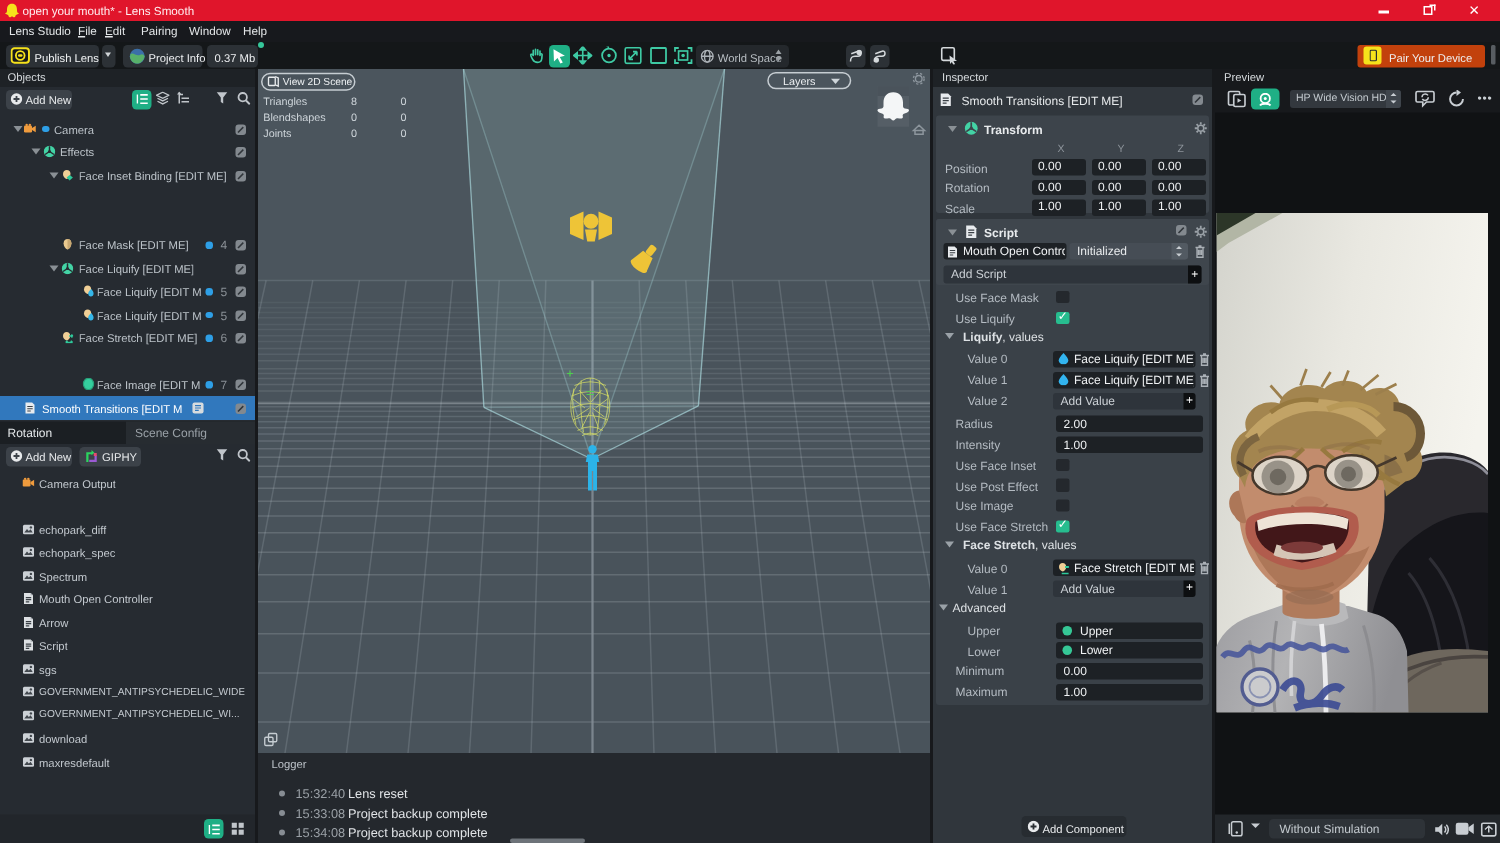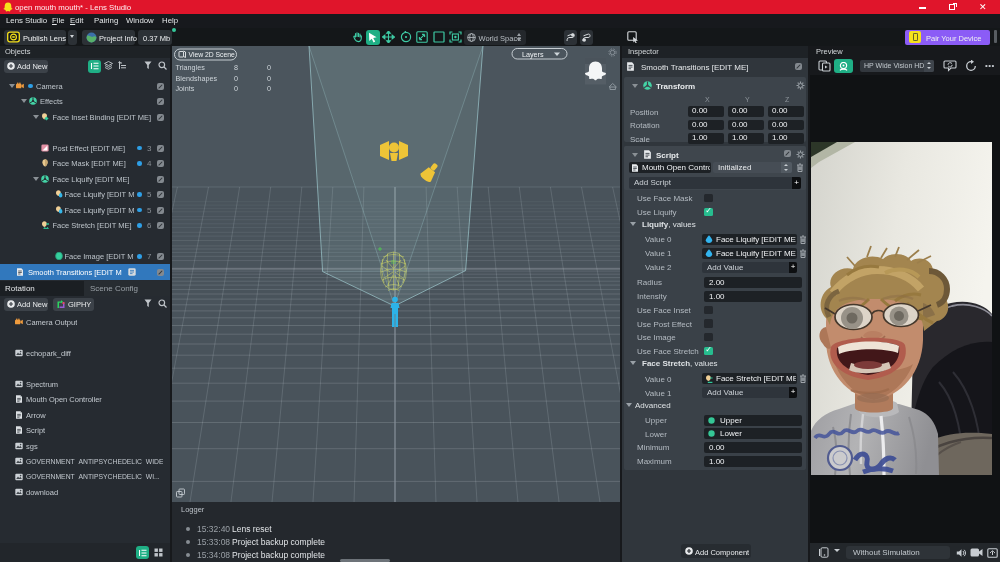--- a/index.html
+++ b/index.html
@@ -42,21 +42,21 @@
 
 #preview { left:810px; top:46px; width:190px; height:516px; background:#101214; }
 </style>
 </head>
 <body>
 <div id="app">
   <div id="titlebar" class="abs">
     <svg class="abs" style="left:3px;top:2px" width="10" height="10" viewBox="0 0 10 10">
         <path d="M5 0.5 C7.4 0.5 8.3 2.2 8.3 4.2 C8.3 5.2 8.4 5.9 8.6 6.3 L9.6 6.8 C9.2 7.6 8 7.6 7.6 8 C7.3 8.4 7.4 9.3 6.6 9.5 C6 9.6 5.6 9 5 9 C4.4 9 4 9.6 3.4 9.5 C2.6 9.3 2.7 8.4 2.4 8 C2 7.6 0.8 7.6 0.4 6.8 L1.4 6.3 C1.6 5.9 1.7 5.2 1.7 4.2 C1.7 2.2 2.6 0.5 5 0.5 Z" fill="#f6e21b"></path>
       </svg>
-    <div class="abs ttl">open mouth mouth* - Lens Studio</div>
+    <div class="abs ttl">open your mouth* - Lens Smooth</div>
     <div class="abs" style="left:919px;top:7px;width:7px;height:1.5px;background:#fff"></div>
     <div class="abs" style="left:949px;top:4px;width:6px;height:6px;border:1.2px solid #fff"></div>
     <div class="abs" style="left:953px;top:2.5px;width:4px;height:4px;border-top:1.2px solid #fff;border-right:1.2px solid #fff"></div>
     <div class="abs" style="left:979px;top:3px;color:#fff;font-size:9px;line-height:8px">✕</div>
   </div>
   <div id="menubar" class="abs">
     <div class="menu abs" style="left:6px">Lens Studio</div>
     <div class="menu abs" style="left:52px"><u>F</u>ile</div>
     <div class="menu abs" style="left:70px"><u>E</u>dit</div>
     <div class="menu abs" style="left:94px">Pairing</div>
@@ -140,21 +140,21 @@
           <path d="M1 8 C1 5 2 4.5 4 4.5 L6 4.5 C7.5 4.5 8 3.8 8 2.5 C8 1.3 7 0.8 6 1.2 L1.5 2.8" stroke="#d5d9dc" stroke-width="1" fill="none"></path>
           <circle cx="2.2" cy="7" r="1.8" fill="#d5d9dc"></circle>
         </svg>
       </div>
 
     <svg class="abs" style="left:627px;top:3px" width="12" height="12" viewBox="0 0 12 12">
         <rect x="0.8" y="0.8" width="8.4" height="8.4" rx="1" stroke="#d5d9dc" stroke-width="1.1" fill="none"></rect>
         <path d="M6 6 L11 9.5 L8.6 9.9 L9.8 11.8 L8.6 12.3 L7.6 10.3 L6.4 11.6 Z" fill="#d5d9dc"></path>
       </svg>
 
-    <div class="abs" style="left:905px;top:1.5px;width:85px;height:15px;background:#8b5cf6;border-radius:2px">
+    <div class="abs" style="left:905px;top:1.5px;width:85px;height:15px;background:#c2410c;border-radius:2px">
       <div class="abs" style="left:4px;top:1.5px;width:12px;height:12px;background:#f6e21b;border-radius:2px">
         <svg class="abs" style="left:3.5px;top:2px" width="5" height="8" viewBox="0 0 5 8">
             <rect x="0.4" y="0.4" width="4.2" height="7.2" rx="0.8" stroke="#2a2d31" stroke-width="0.8" fill="none"></rect>
           </svg>
       </div>
       <div class="abs" style="left:21px;top:4px;font-size:7.5px;color:#eef0f1">Pair Your Device</div>
     </div>
     <div class="abs" style="left:994px;top:2px;width:3px;height:13px;background:#585d62;border-radius:1px"></div>
   </div>
   <div id="leftpanel" class="abs">
@@ -213,30 +213,20 @@
 </div>
 <div class="row" style="top:35.4px;">
 <div class="arrow" style="left:33px"></div>
 <svg class="icon" style="left:41px" width="8" height="8" viewBox="0 0 8 8">
             <path d="M1 3 C1 1 2.2 0.3 3.5 0.3 C5 0.3 6 1.2 6 2.8 C6 4.6 4.8 6 3.3 6.4 C2 5.8 1 4.6 1 3 Z" fill="#f0cf96"></path>
             <path d="M5.4 3.6 L7.6 5.4 L5.4 7.4 L3.4 5.4 Z" fill="#2ec99b"></path>
           </svg>
 <div class="rtxt" style="left:52.5px;color:#bdc4ca;max-width:98px;overflow:hidden">Face Inset Binding [EDIT ME]</div>
 <div class="togl"></div>
 </div>
-<div class="row" style="top:66.4px;">
-<svg class="icon" style="left:41px" width="8" height="8" viewBox="0 0 8 8">
-            <rect x="0.4" y="0.4" width="7.2" height="7.2" rx="1.4" fill="#e492a6"></rect>
-            <path d="M1.6 6.4 L6.4 1.6 L6.4 6.4 Z" fill="#fff"></path>
-          </svg>
-<div class="rtxt" style="left:52.5px;color:#bdc4ca;max-width:98px;overflow:hidden">Post Effect [EDIT ME]</div>
-<div class="bdot" style="left:137px"></div>
-          <div class="num" style="left:147px">3</div>
-<div class="togl"></div>
-</div>
 <div class="row" style="top:81.9px;">
 <svg class="icon" style="left:41px" width="8" height="8" viewBox="0 0 8 8">
             <path d="M1.4 3.2 C1.4 1.2 2.6 0.3 4 0.3 C5.4 0.3 6.6 1.2 6.6 3.2 C6.6 5.2 5.4 7 4 7.4 C2.6 7 1.4 5.2 1.4 3.2 Z" fill="#e9c98f"></path>
             <path d="M4 0.3 C5.4 0.3 6.6 1.2 6.6 3.2 C6.6 5.2 5.4 7 4 7.4 Z" fill="#c8a872"></path>
           </svg>
 <div class="rtxt" style="left:52.5px;color:#bdc4ca;max-width:98px;overflow:hidden">Face Mask [EDIT ME]</div>
 <div class="bdot" style="left:137px"></div>
           <div class="num" style="left:147px">4</div>
 <div class="togl"></div>
 </div>
@@ -345,26 +335,34 @@
 <div class="rtxt" style="left:26px;max-width:142px;overflow:hidden;color:#c3c9cf">Camera Output</div>
 </div>
 <div class="row" style="top:33.0px">
 <svg class="icon" style="left:15px" width="8" height="8" viewBox="0 0 8 8">
             <rect x="0.3" y="0.8" width="7.4" height="6.4" rx="1" fill="#ccd1d6"></rect>
             <path d="M1.2 6 L3 3.6 L4.2 5 L5.4 3.8 L6.8 6 Z" fill="#42484e"></path>
             <circle cx="5.6" cy="2.6" r="0.8" fill="#42484e"></circle>
           </svg>
 <div class="rtxt" style="left:26px;max-width:142px;overflow:hidden;color:#c3c9cf">echopark_diff</div>
 </div>
-<div class="row" style="top:64.0px">
+<div class="row" style="top:48.5px">
 <svg class="icon" style="left:15px" width="8" height="8" viewBox="0 0 8 8">
             <rect x="0.3" y="0.8" width="7.4" height="6.4" rx="1" fill="#ccd1d6"></rect>
             <path d="M1.2 6 L3 3.6 L4.2 5 L5.4 3.8 L6.8 6 Z" fill="#42484e"></path>
             <circle cx="5.6" cy="2.6" r="0.8" fill="#42484e"></circle>
           </svg>
+<div class="rtxt" style="left:26px;max-width:142px;overflow:hidden;color:#c3c9cf">echopark_spec</div>
+</div>
+<div class="row" style="top:64.0px">
+<svg class="icon" style="left:15px" width="8" height="8" viewBox="0 0 8 8">
+            <rect x="0.3" y="0.8" width="7.4" height="6.4" rx="1" fill="#ccd1d6"></rect>
+            <path d="M1.2 6 L3 3.6 L4.2 5 L5.4 3.8 L6.8 6 Z" fill="#42484e"></path>
+            <circle cx="5.6" cy="2.6" r="0.8" fill="#42484e"></circle>
+          </svg>
 <div class="rtxt" style="left:26px;max-width:142px;overflow:hidden;color:#c3c9cf">Spectrum</div>
 </div>
 <div class="row" style="top:79.5px">
 <svg class="icon" style="left:15px" width="8" height="8" viewBox="0 0 8 8">
             <path d="M1 0.3 L5.4 0.3 L7 1.9 L7 7.7 L1 7.7 Z" fill="#dde1e4"></path>
             <path d="M5.4 0.3 L5.4 1.9 L7 1.9" fill="#aab0b5"></path>
             <path d="M2.2 3.4 L5.8 3.4 M2.2 4.8 L5.8 4.8 M2.2 6.2 L4.5 6.2" stroke="#3a4046" stroke-width="0.8"></path>
           </svg>
 <div class="rtxt" style="left:26px;max-width:142px;overflow:hidden;color:#c3c9cf">Mouth Open Controller</div>
 </div>
@@ -408,20 +406,28 @@
           </svg>
 <div class="rtxt" style="left:26px;max-width:142px;overflow:hidden;color:#c3c9cf;font-size:6.8px;top:4px">GOVERNMENT_ANTIPSYCHEDELIC_WI...</div>
 </div>
 <div class="row" style="top:172.5px">
 <svg class="icon" style="left:15px" width="8" height="8" viewBox="0 0 8 8">
             <rect x="0.3" y="0.8" width="7.4" height="6.4" rx="1" fill="#ccd1d6"></rect>
             <path d="M1.2 6 L3 3.6 L4.2 5 L5.4 3.8 L6.8 6 Z" fill="#42484e"></path>
             <circle cx="5.6" cy="2.6" r="0.8" fill="#42484e"></circle>
           </svg>
 <div class="rtxt" style="left:26px;max-width:142px;overflow:hidden;color:#c3c9cf">download</div>
+</div>
+<div class="row" style="top:188.0px">
+<svg class="icon" style="left:15px" width="8" height="8" viewBox="0 0 8 8">
+            <rect x="0.3" y="0.8" width="7.4" height="6.4" rx="1" fill="#ccd1d6"></rect>
+            <path d="M1.2 6 L3 3.6 L4.2 5 L5.4 3.8 L6.8 6 Z" fill="#42484e"></path>
+            <circle cx="5.6" cy="2.6" r="0.8" fill="#42484e"></circle>
+          </svg>
+<div class="rtxt" style="left:26px;max-width:142px;overflow:hidden;color:#c3c9cf">maxresdefault</div>
 </div>
 </div>
 
     <div class="abs" style="left:0;top:497px;width:170px;height:19px;background:#22262b">
       <div class="abs" style="left:136px;top:3px;width:13px;height:13px;background:#1faf85;border-radius:3px">
         <svg class="abs" style="left:2.5px;top:2.5px" width="8" height="8" viewBox="0 0 8 8">
             <path d="M0.5 1 L0.5 7 M2.5 1.2 L7.5 1.2 M2.5 4 L7.5 4 M2.5 6.8 L7.5 6.8" stroke="#fff" stroke-width="1.1"></path>
           </svg>
       </div>
       <svg class="abs" style="left:154px;top:5px" width="9" height="9" viewBox="0 0 9 9">

